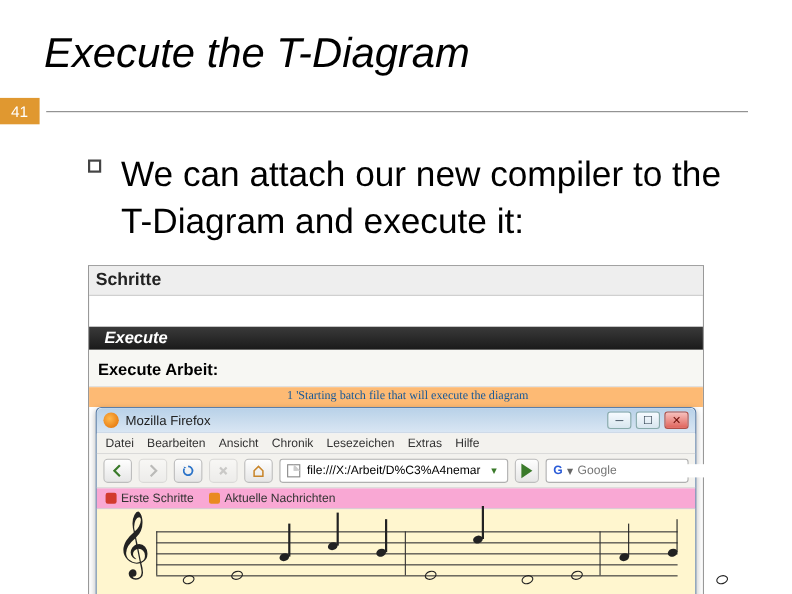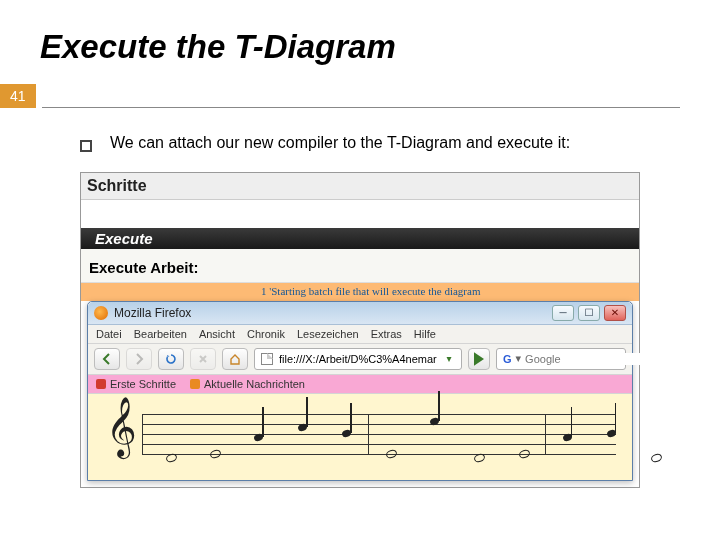--- a/index.html
+++ b/index.html
@@ -1,24 +1,24 @@
 <!DOCTYPE html>
 <html><head>
 <meta charset="utf-8">
 <style>
   * { box-sizing: border-box; margin: 0; padding: 0; }
   body { width: 720px; height: 540px; background: #fff; font-family: Arial, sans-serif; position: relative; overflow: hidden; }
   .slide { padding: 28px 40px 0 40px; }
-  .title { font-size: 33px; font-weight: bold; font-style: italic; color: #000; margin-bottom: 18px; }
-  .badge-row { display: flex; align-items: flex-end; margin-left: -40px; }
+  .title { font-size: 38px; font-weight: normal; font-style: italic; color: #000; margin-bottom: 18px; }
+  .badge-row { display: flex; align-items: center; margin-left: -40px; }
   .badge { background: #e09830; color: #fff; font-size: 14px; padding: 4px 10px; }
   .rule { flex: 1; height: 1px; background: #888; margin-left: 6px; }
   .bullet-wrap { display: flex; margin: 24px 0 18px 40px; }
   .bullet-sq { width: 12px; height: 12px; border: 2px solid #444; margin-top: 8px; margin-right: 18px; flex-shrink: 0; }
-  .bullet-text { font-size: 16px; line-height: 1.35; color: #000; }
+  .bullet-text { font-size: 32px; line-height: 1.35; color: #000; }
   .shot { margin: 0 40px; border: 1px solid #999; background: #fff; position: relative; }
   .td-head { background: #eee; border-bottom: 1px solid #ccc; padding: 4px 6px; }
   .td-brand { font-weight: bold; font-size: 16px; color: #222; }
   .td-exec-bar { background: linear-gradient(#3a3a3a,#1a1a1a); color: #fff; font-style: italic; font-weight: bold; padding: 2px 14px; font-size: 15px; margin-top: 28px; }
   .td-sub { padding: 10px 8px 6px 8px; font-weight: bold; font-size: 15px; background: #f7f7f3; border-bottom: 1px solid #ddd; }
   .td-code { font-family: Liberation Serif, serif; font-size: 11px; color: #165898; padding: 2px 0 4px 180px; background: #fdba74; white-space: nowrap; }
   
   .ff { margin: 0 6px 6px 6px; border: 1px solid #5b7ea8; border-radius: 5px 5px 0 0; box-shadow: 0 2px 6px rgba(0,0,0,.25); background: #fff; }
   .ff-titlebar { background: linear-gradient(#b8d1e8,#d9e6f3); display: flex; align-items: center; padding: 3px 6px; border-bottom: 1px solid #a9bfd6; border-radius: 5px 5px 0 0; }
   .ff-fox { width: 14px; height: 14px; border-radius: 50%; background: radial-gradient(circle at 40% 40%, #ffb84d, #e06a00); margin-right: 6px; }

